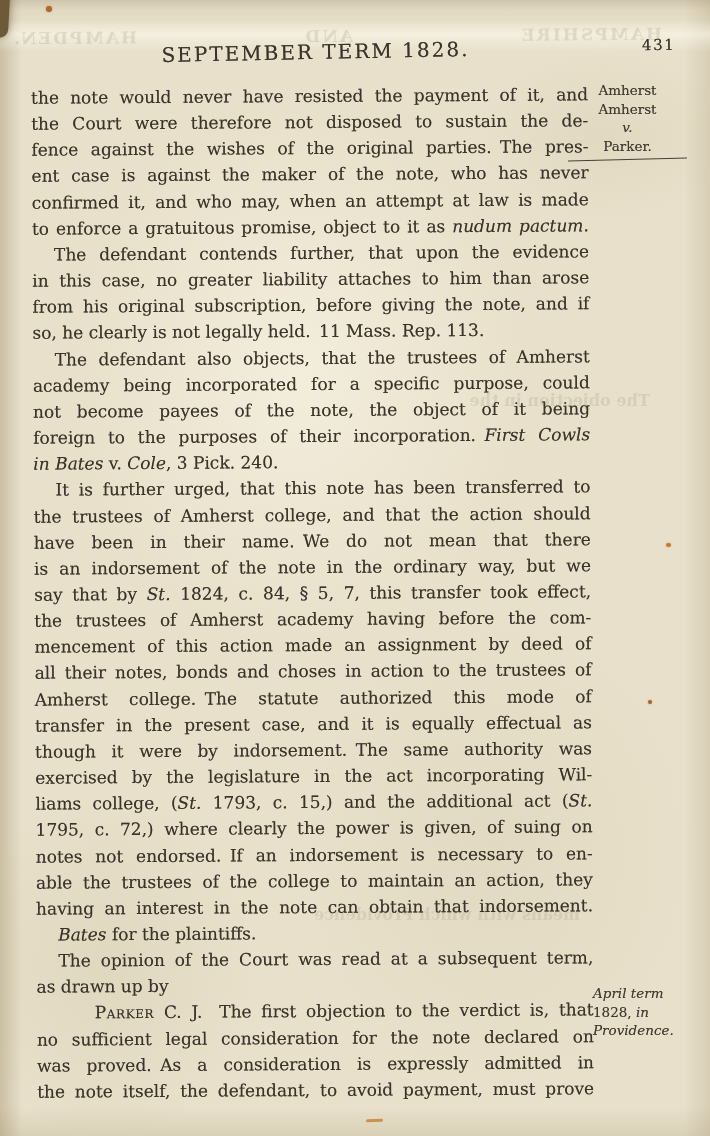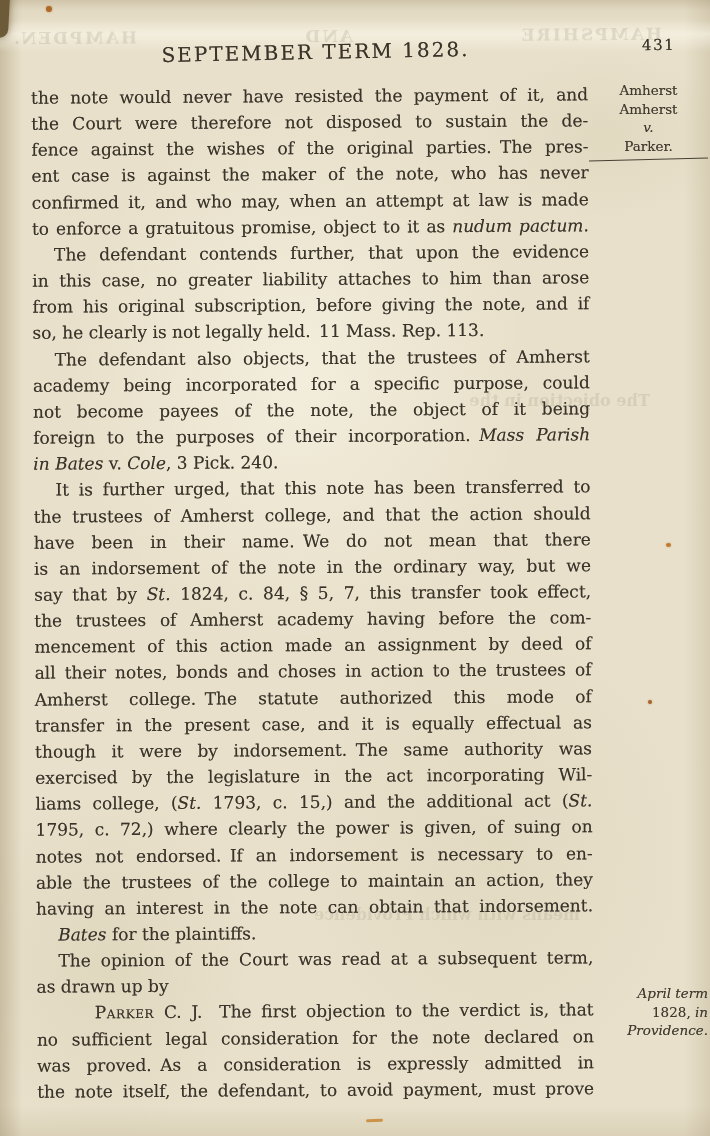--- a/index.html
+++ b/index.html
@@ -46,23 +46,23 @@
   .line{text-align:justify;text-align-last:justify;}
   .line.indent{text-indent:22px;}
   .line.short-last{text-align-last:left;}
   .sc{font-variant:small-caps;letter-spacing:0.6px;margin-left:36px;}
 
   
   .margin-note{
     position:absolute;font-size:13.5px;line-height:18.5px;color:#3f392f;
     text-shadow:0 0 0.4px rgba(56,48,38,0.5);
   }
-  .note-case{left:589px;top:81px;width:119px;text-align:center;}
+  .note-case{left:568px;top:81px;width:119px;text-align:center;}
   .note-rule{margin-top:4px;border-top:1.7px solid #474135;width:119px;transform:rotate(-1.4deg);}
-  .note-term{left:593px;top:984px;width:115px;text-align:right;}
+  .note-term{left:593px;top:984px;width:115px;text-align:left;}
 
   
   .ghost{
     position:absolute;color:rgba(96,84,58,0.14);filter:blur(0.7px);
     font-weight:bold;pointer-events:none;
   }
   .ghost-top{top:26px;left:12px;width:650px;font-size:17px;letter-spacing:2px;
     transform:scaleX(-1) rotate(0.4deg);text-align:justify;text-align-last:justify;}
   .ghost-mid1{top:391px;left:320px;width:330px;font-size:16px;transform:scaleX(-1);color:rgba(96,84,58,0.12);}
   .ghost-mid2{top:905px;left:150px;width:430px;font-size:16px;transform:scaleX(-1);color:rgba(96,84,58,0.11);}
@@ -105,21 +105,21 @@
       <div>
         <div class="line indent">The defendant contends further, that upon the evidence</div>
         <div class="line">in this case, no greater liability attaches to him than arose</div>
         <div class="line">from his original subscription, before giving the note, and if</div>
         <div class="line short-last">so, he clearly is not legally held. 11 Mass. Rep. 113.</div>
       </div>
       <div>
         <div class="line indent">The defendant also objects, that the trustees of Amherst</div>
         <div class="line">academy being incorporated for a specific purpose, could</div>
         <div class="line">not become payees of the note, the object of it being</div>
-        <div class="line">foreign to the purposes of their incorporation. <i>Mass Parish</i></div>
+        <div class="line">foreign to the purposes of their incorporation. <i>First Cowls</i></div>
         <div class="line short-last"><i>in Bates</i> v. <i>Cole</i>, 3 Pick. 240.</div>
       </div>
       <div>
         <div class="line indent">It is further urged, that this note has been transferred to</div>
         <div class="line">the trustees of Amherst college, and that the action should</div>
         <div class="line">have been in their name. We do not mean that there</div>
         <div class="line">is an indorsement of the note in the ordinary way, but we</div>
         <div class="line">say that by <i>St.</i> 1824, c. 84, § 5, 7, this transfer took effect,</div>
         <div class="line">the trustees of Amherst academy having before the com-</div>
         <div class="line">mencement of this action made an assignment by deed of</div>

